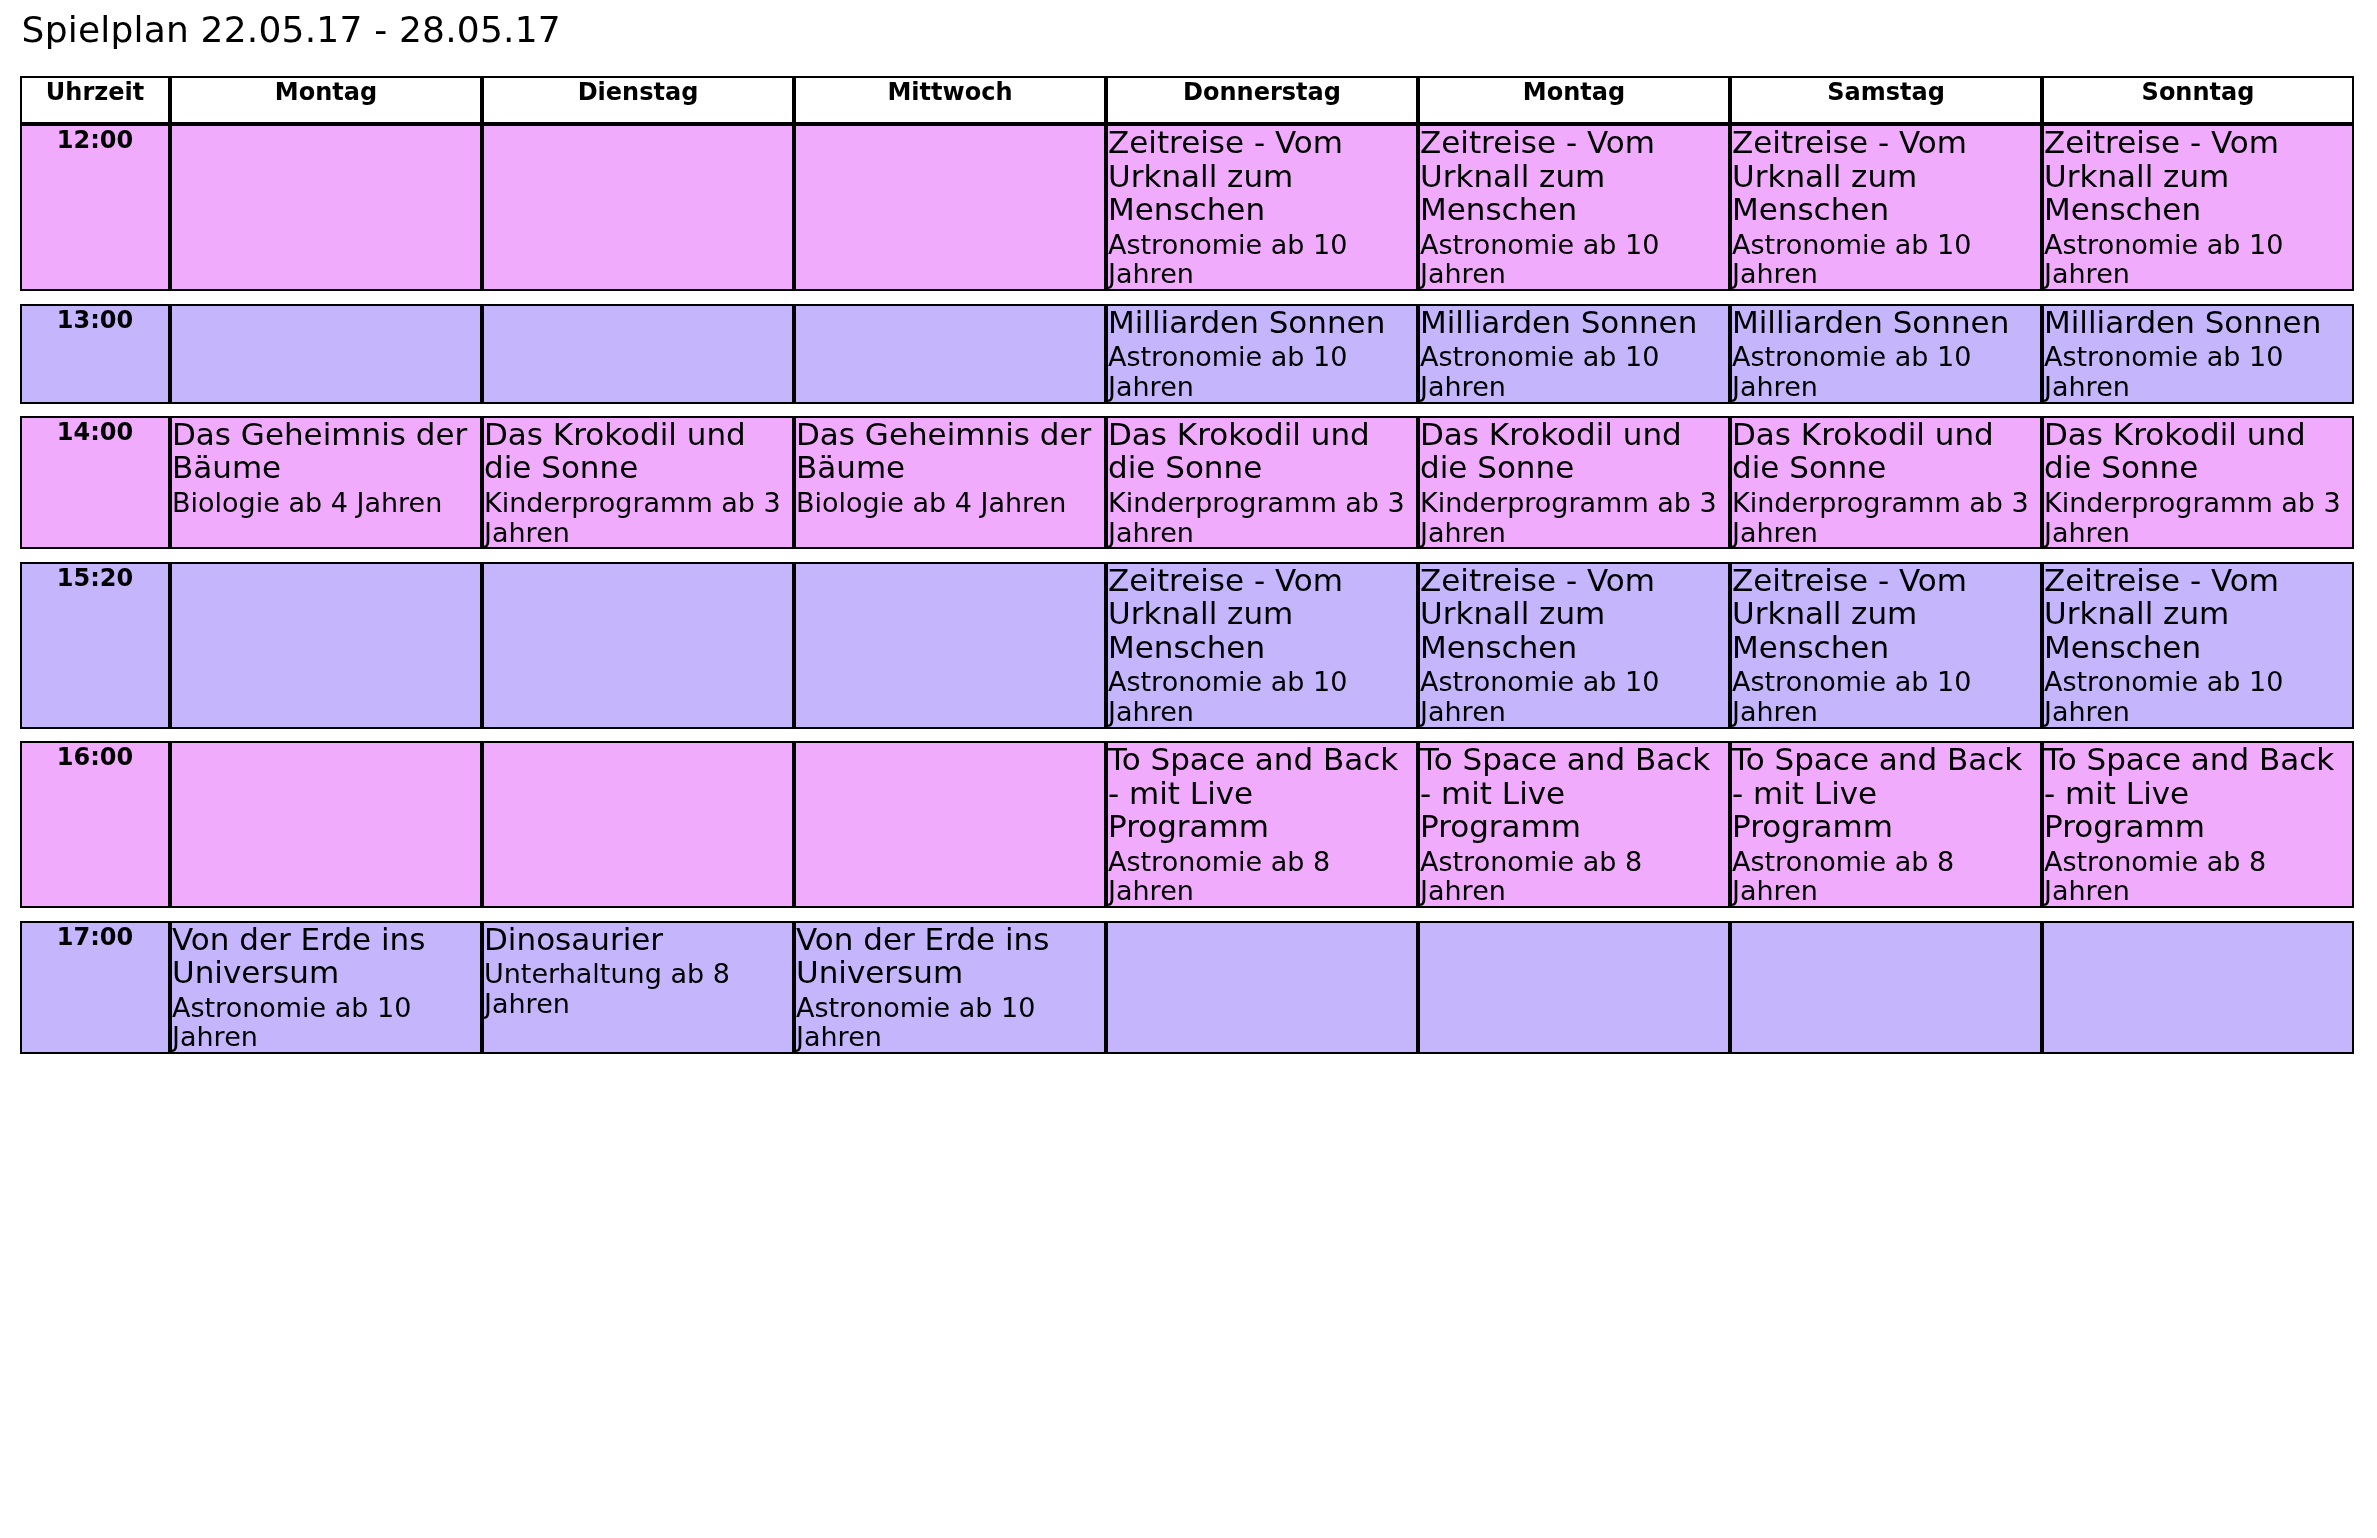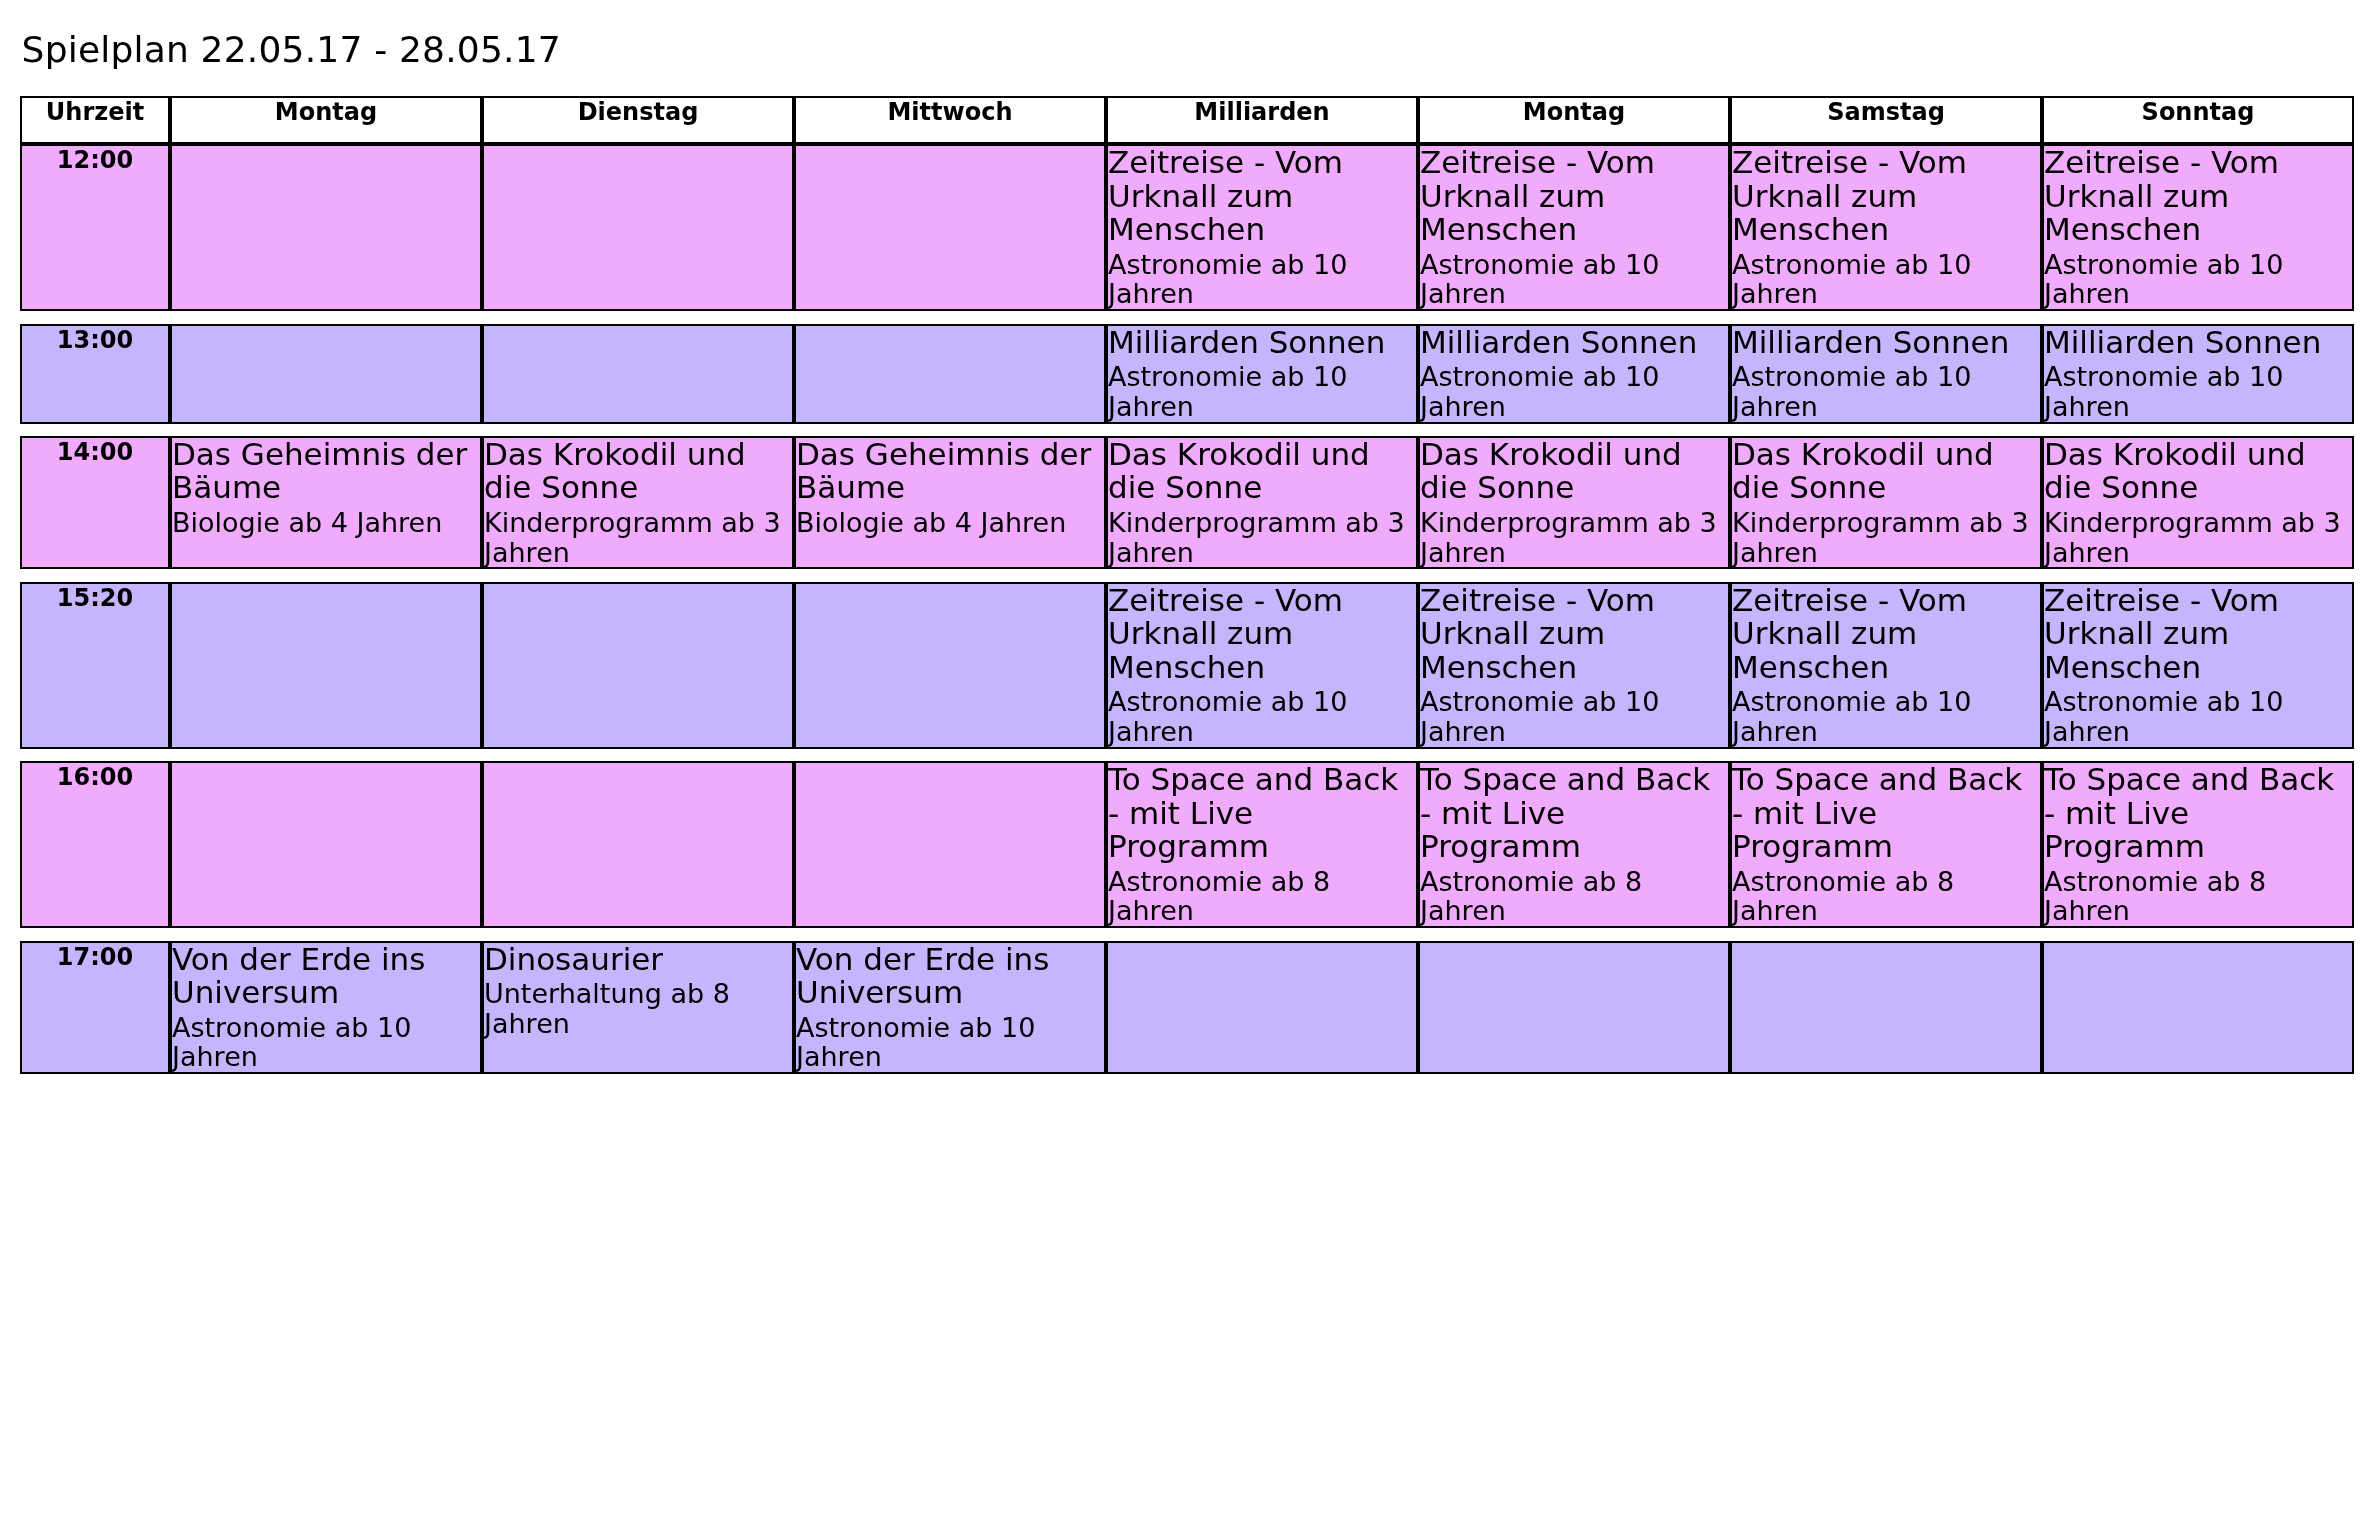--- a/index.html
+++ b/index.html
@@ -8,21 +8,21 @@
     background: #ffffff;
   }
   body {
     width: 2377px;
     height: 1539px;
     font-family: "DejaVu Sans", "Liberation Sans", sans-serif;
     color: #000000;
     overflow: hidden;
   }
   .page {
-    padding: 24px 20px 0 20px;
+    padding: 4px 20px 0 20px;
     box-sizing: border-box;
   }
   .page-title {
     font-size: 36px;
     font-weight: 400;
     letter-spacing: 0.2px;
     margin: 4.7px 0 26.5px 1.6px;
   }
   table.schedule {
     border-collapse: separate;
@@ -95,21 +95,21 @@
       <col class="day-col">
         <col class="day-col">
         <col class="day-col">
     </colgroup>
     <thead>
       <tr>
         <th>Uhrzeit</th>
         <th>Montag</th>
         <th>Dienstag</th>
         <th>Mittwoch</th>
-        <th>Milliarden</th>
+        <th>Donnerstag</th>
         <th>Montag</th>
         <th>Samstag</th>
         <th>Sonntag</th>
       </tr>
     </thead>
     <tbody id="schedule-body">
         <tr class="row-peach">
           <td class="time-cell">12:00</td>
           <td class="slot">
             <div class="ev-title"></div>

